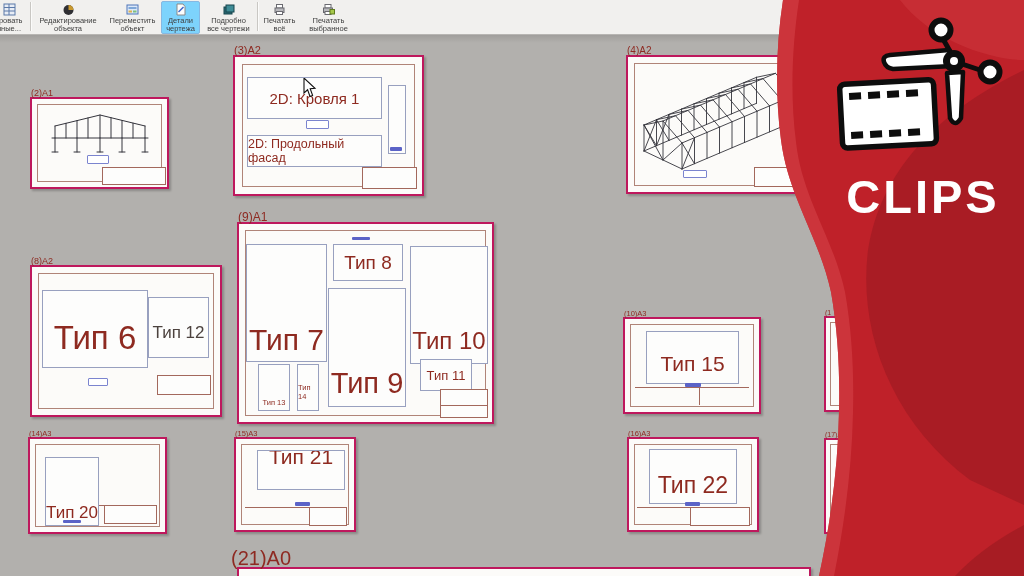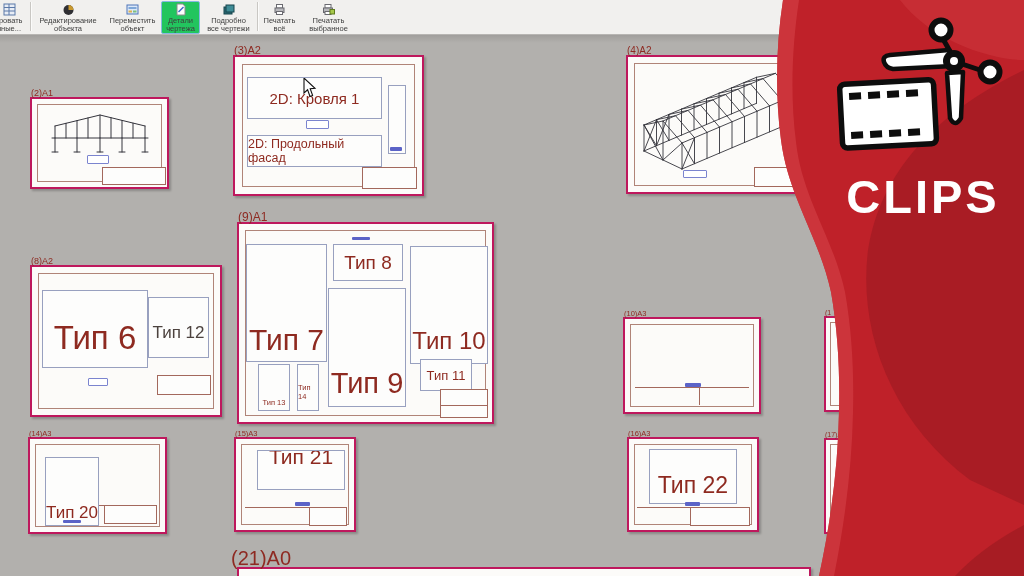--- a/index.html
+++ b/index.html
@@ -5,21 +5,21 @@
   html,body{margin:0;padding:0;background:#777;}
   .stage{position:relative;width:1024px;height:576px;overflow:hidden;
          background:#b2b0ad;font-family:"Liberation Sans","DejaVu Sans",sans-serif;}
   
   .toolbar{position:absolute;left:0;top:0;width:1024px;height:34px;
            background:#f1f0ee;border-bottom:1px solid #b7b5b2;z-index:5;}
   .tbtn{position:absolute;top:1px;height:31px;text-align:center;color:#3d3d3d;
         font-size:7.5px;line-height:8px;cursor:default;border:1px solid transparent;
         border-radius:2px;overflow:hidden;}
   .tbtn .ticon{height:14px;padding-top:1px;}
-  .tbtn.active{background:#22c55e;border-color:#86b8e2;}
+  .tbtn.active{background:#7dd3fc;border-color:#86b8e2;}
   .tsep{position:absolute;top:2px;height:29px;width:0;
         border-left:1px solid #c9c7c3;border-right:1px solid #fbfbfa;}
   .topshade{position:absolute;left:0;top:35px;width:1024px;height:8px;
             background:linear-gradient(#0000001a,#00000000);z-index:1;}
   
   .sheet{position:absolute;background:#fcfbf9;border:2px solid #be185d;
          box-shadow:1.5px 1.5px 2px rgba(0,0,0,.22);z-index:10;}
   .slabel{position:absolute;left:-1px;top:-11px;font-size:8px;color:#8e2a22;white-space:nowrap;}
   .inner{position:absolute;inset:5px;border:1px solid #b08478;pointer-events:none;}
   .vbox{position:absolute;background:#fdfdfc;border:1px solid #98a0bf;
@@ -192,20 +192,21 @@
     <div class="vbox" style="left:181px;top:135px;width:50px;height:30px;font-size:13px">Тип 11</div>
     <div class="vbox bottom" style="left:19px;top:133px;width:32px;height:47px;font-size:7.5px;padding-bottom:3px;box-sizing:border-box">Тип 13</div>
     <div class="vbox bottom" style="left:58px;top:133px;width:22px;height:47px;font-size:7.5px;padding-bottom:9px;box-sizing:border-box">Тип 14</div>
     <div class="tblock" style="left:201px;top:165px;width:46px;height:16px"></div>
     <div class="tblock" style="left:201px;top:181px;width:46px;height:11px"></div>
   </div>
 
   <div class="sheet" style="left:623px;top:317px;width:134px;height:93px">
     <div class="slabel" style="font-size:7.5px;top:-10px">(10)A3</div>
     <div class="inner"></div>
+    <div class="vbox" style="left:21px;top:12px;width:93px;height:53px;font-size:21px;align-items:flex-end;padding-bottom:7px;box-sizing:border-box">Тип 15</div>
     <div class="dash" style="left:60px;top:64px;width:16px;height:4px"></div>
     <div class="hline" style="left:10px;top:68px;width:114px"></div>
     <div class="vline" style="left:74px;top:68px;height:18px"></div>
   </div>
 
   <div class="sheet" style="left:824px;top:316px;width:30px;height:92px">
     <div class="slabel" style="font-size:7px;top:-9px">(1</div>
     <div class="inner" style="inset:4px"></div>
   </div>
   <div class="sheet" style="left:824px;top:438px;width:30px;height:92px">

